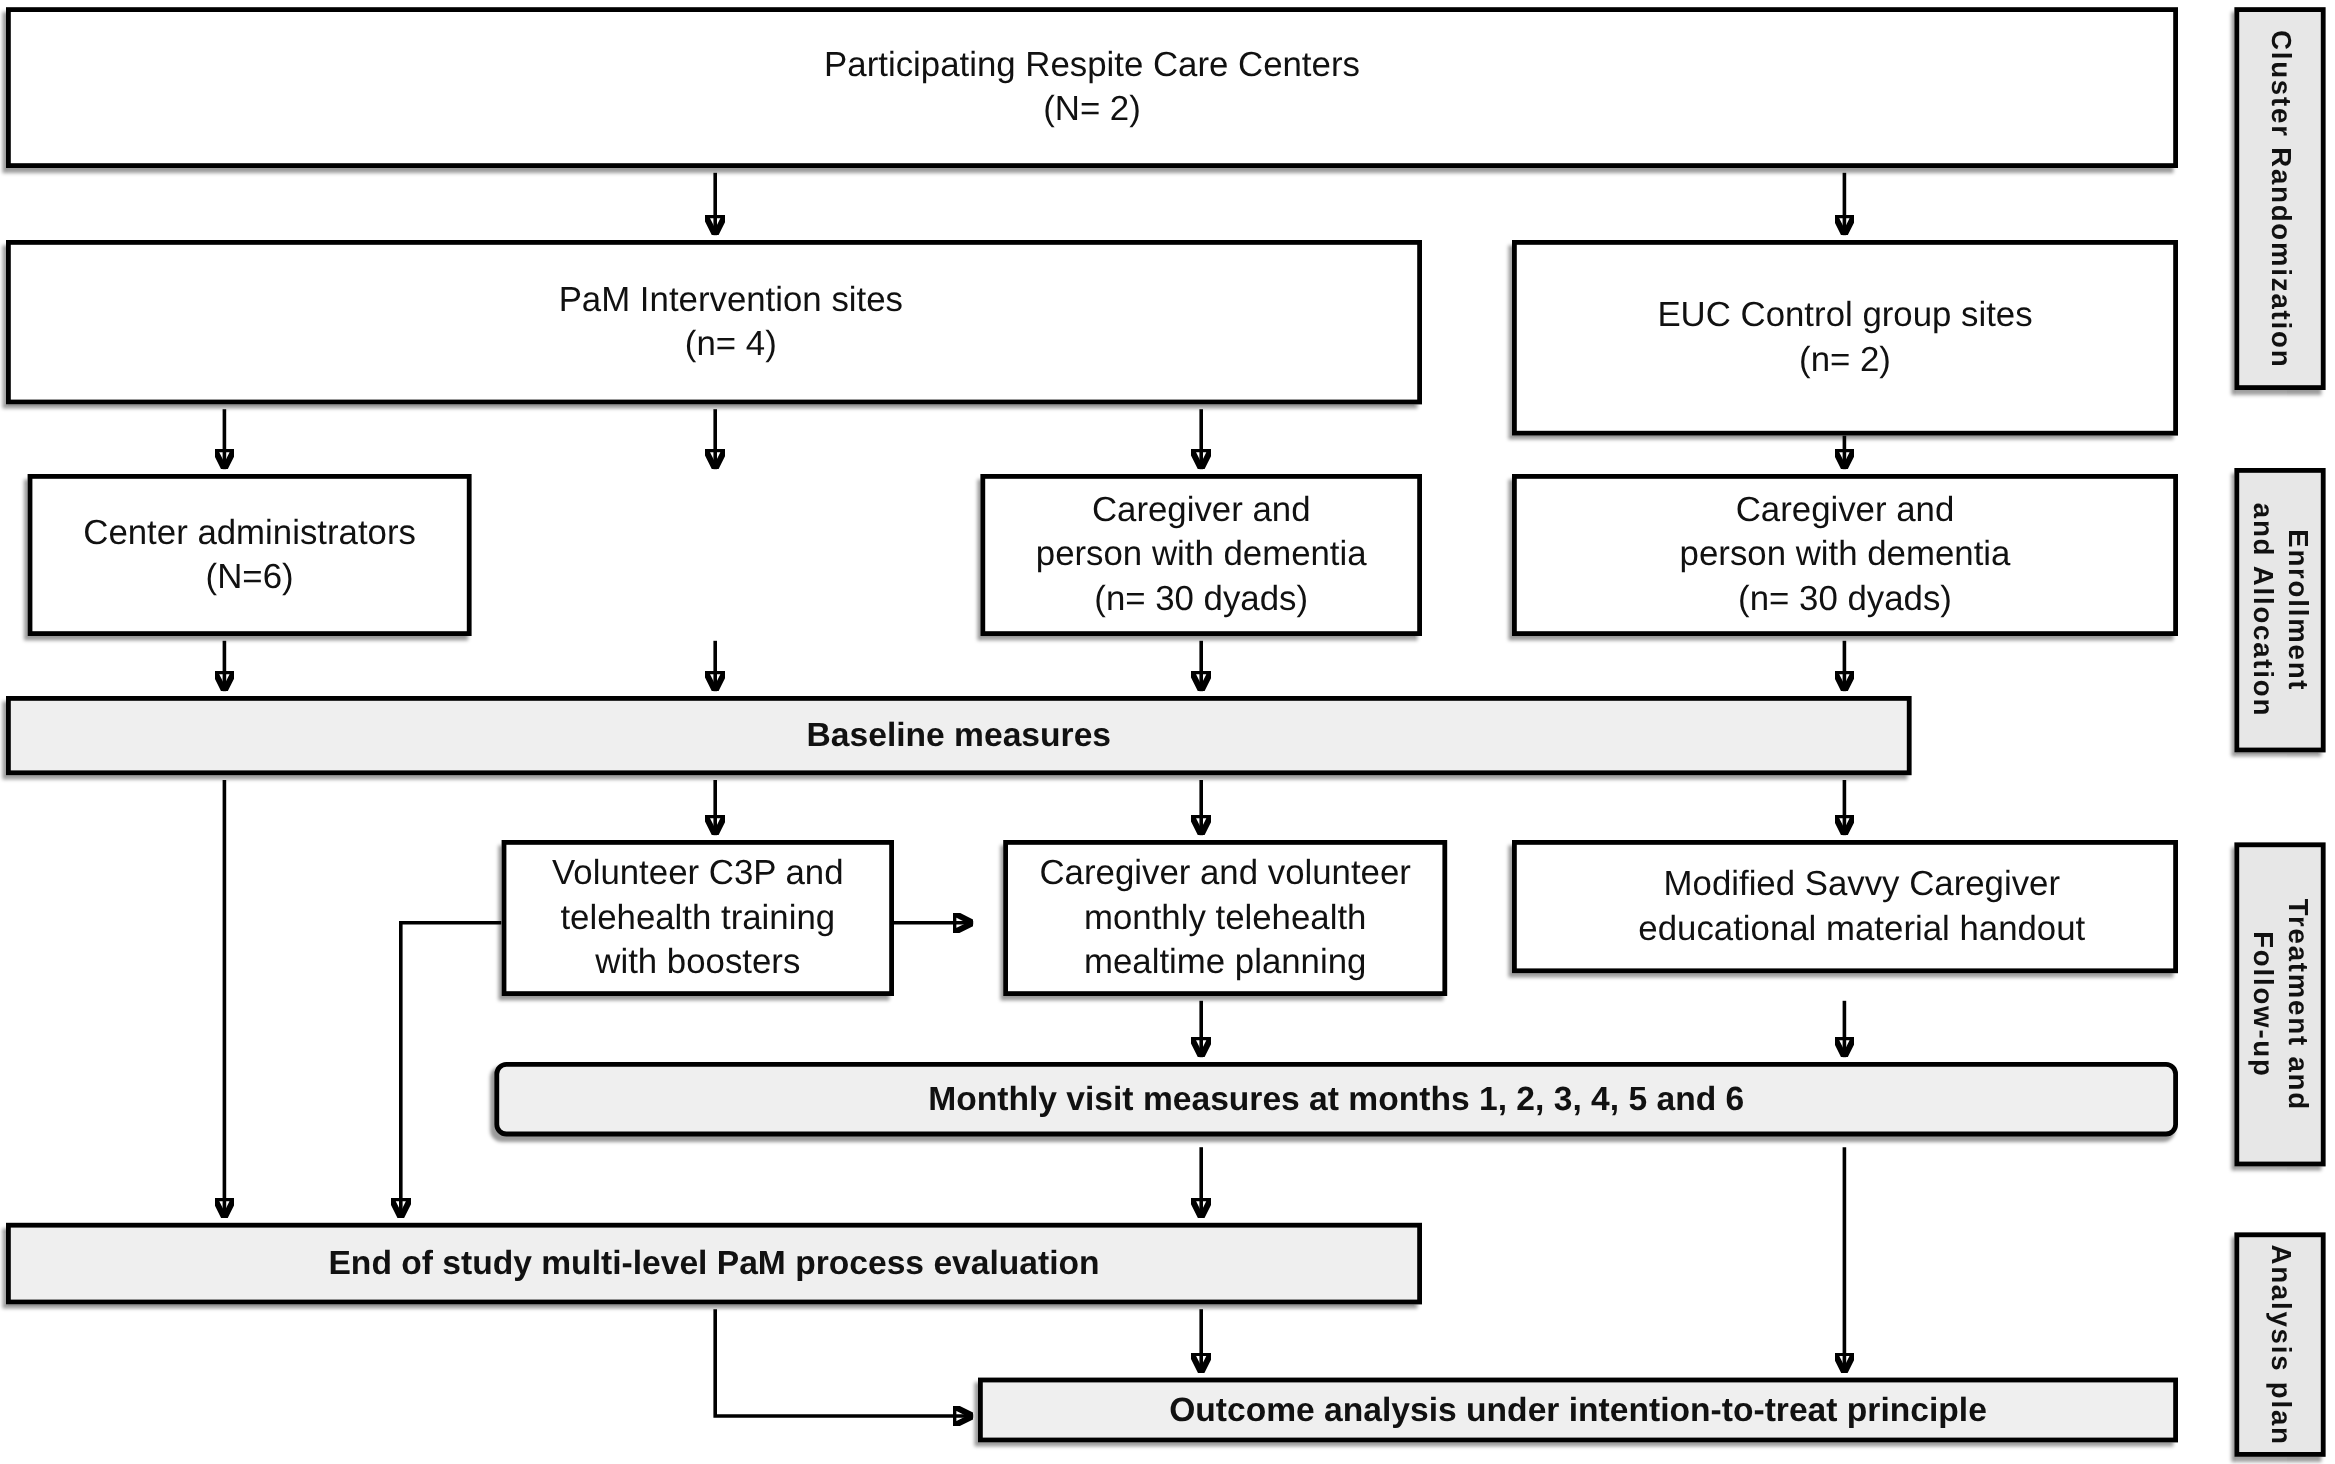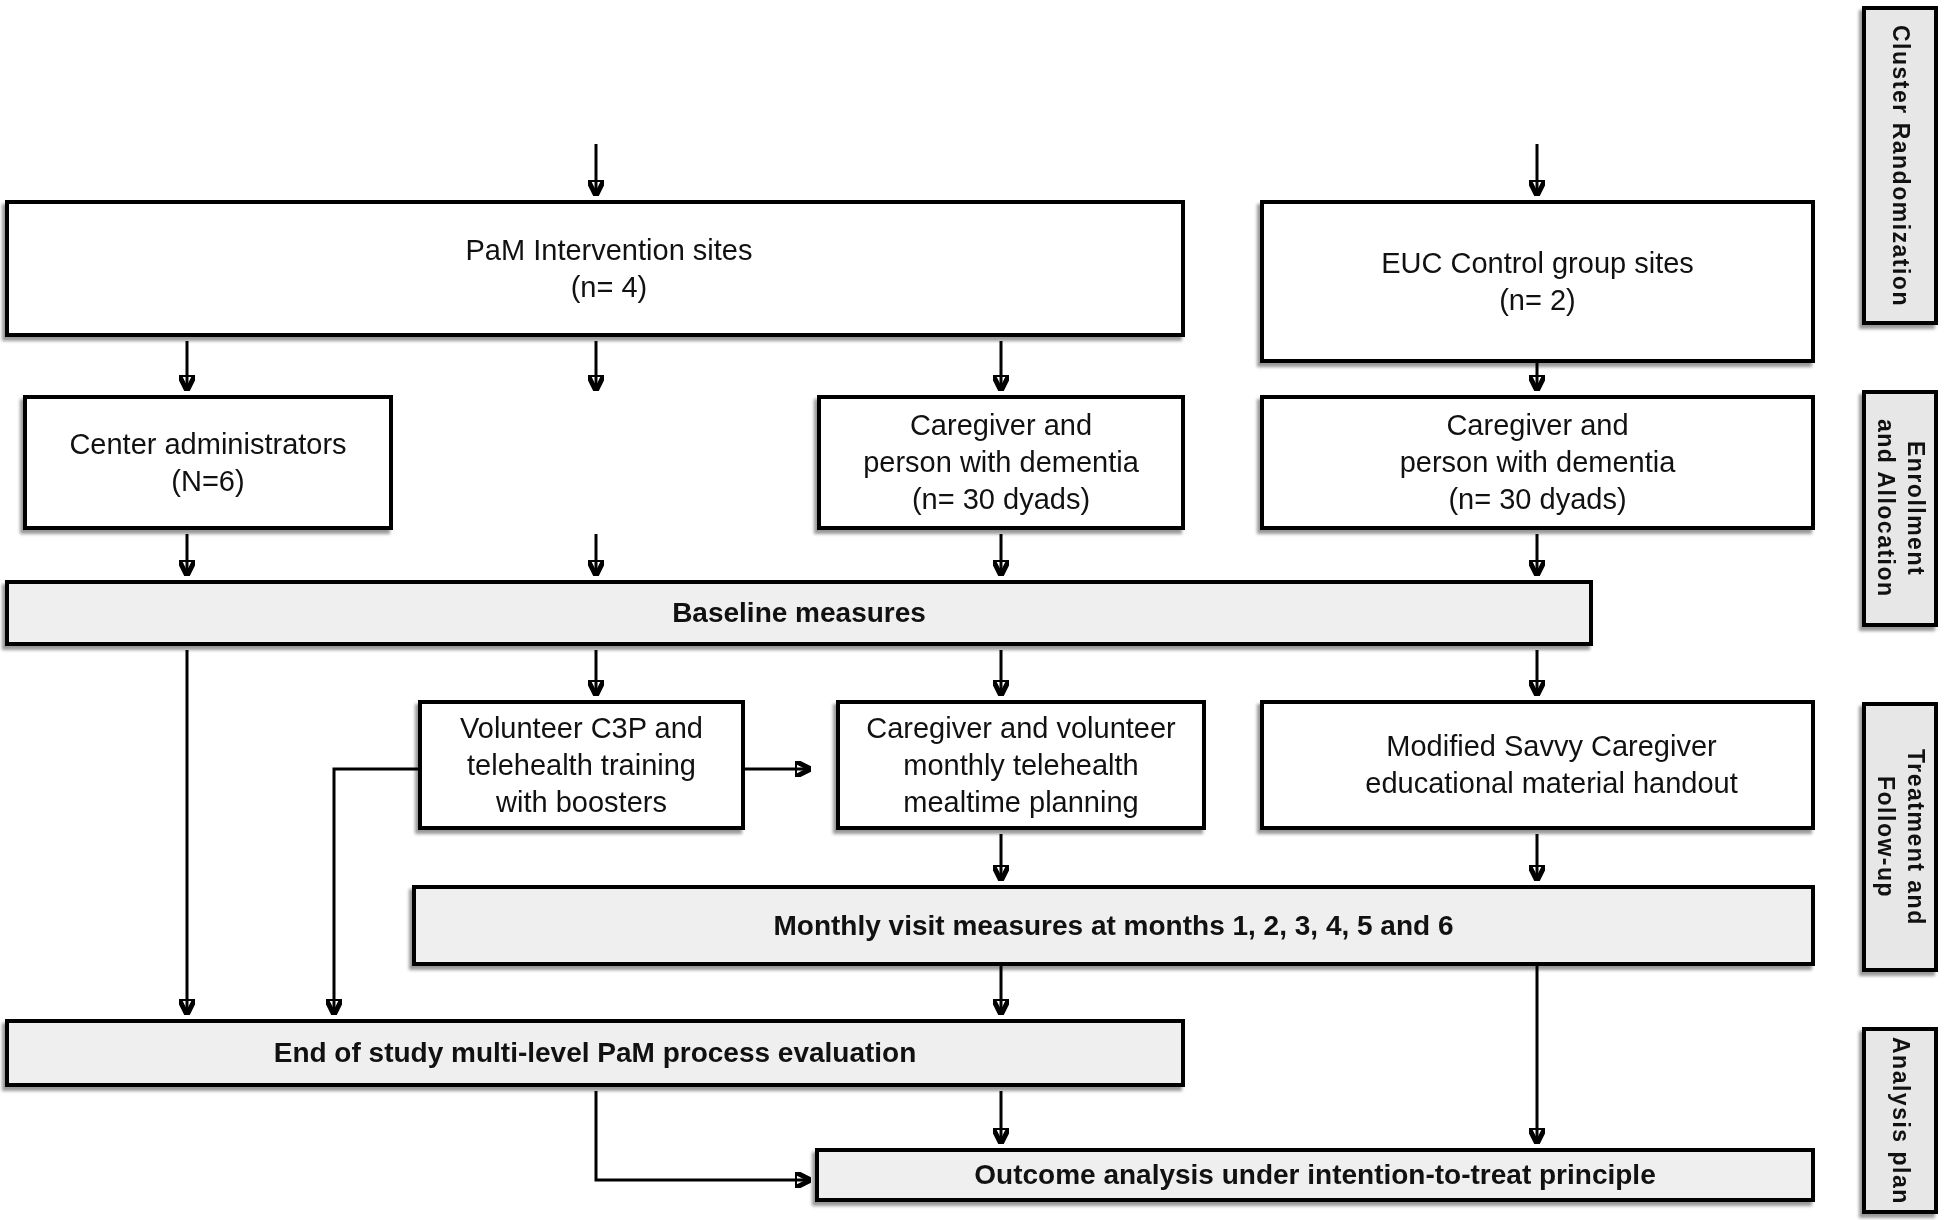--- a/index.html
+++ b/index.html
@@ -77,20 +77,22 @@
     <path d="M1001 834 V881" marker-end="url(#ah)"></path>
     <path d="M1537 834 V881" marker-end="url(#ah)"></path>
     <path d="M1001 956 V1015" marker-end="url(#ah)"></path>
     <path d="M187 650 V1015" marker-end="url(#ah)"></path>
     <path d="M418 769 H334 V1015" marker-end="url(#ah)"></path>
     <path d="M1001 1091 V1144" marker-end="url(#ah)"></path>
     <path d="M1537 956 V1144" marker-end="url(#ah)"></path>
     <path d="M596 1091 V1180 H811" marker-end="url(#ah)"></path>
   </svg>
 
+  <div class="node" style="left:5px;top:6px;width:1810px;height:134px;">Participating Respite Care Centers
+(N= 2)</div>
 
   <div class="node" style="left:5px;top:200px;width:1180px;height:137px;padding-left:28px;">PaM Intervention sites
 (n= 4)</div>
 
   <div class="node" style="left:1260px;top:200px;width:555px;height:163px;">EUC Control group sites
 (n= 2)</div>
 
   <div class="node" style="left:23px;top:395px;width:370px;height:135px;">Center administrators
 (N=6)</div>
 
@@ -104,26 +106,26 @@
 (n= 30 dyads)</div>
 
   <div class="node" style="left:418px;top:700px;width:327px;height:130px;">Volunteer C3P and
 telehealth training
 with boosters</div>
 
   <div class="node" style="left:836px;top:700px;width:370px;height:130px;">Caregiver and volunteer
 monthly telehealth
 mealtime planning</div>
 
-  <div class="node" style="left:1260px;top:700px;width:555px;height:130px;padding-left:28px;">Modified Savvy Caregiver
+  <div class="node" style="left:1260px;top:700px;width:555px;height:111px;padding-left:28px;">Modified Savvy Caregiver
 educational material handout</div>
 
   <div class="bar" style="left:5px;top:580px;width:1588px;height:66px;">Baseline measures</div>
 
-  <div class="bar" style="left:412px;top:885px;width:1403px;height:81px;">Monthly visit measures at months 1, 2, 3, 4, 5 and 6</div>
+  <div class="bar" style="left:412px;top:885px;width:1403px;height:62px;border-radius:10px;">Monthly visit measures at months 1, 2, 3, 4, 5 and 6</div>
 
   <div class="bar" style="left:5px;top:1019px;width:1180px;height:68px;">End of study multi-level PaM process evaluation</div>
 
   <div class="bar" style="left:815px;top:1148px;width:1000px;height:54px;">Outcome analysis under intention-to-treat principle</div>
 
   <div class="stage" style="left:1862px;top:6px;width:76px;height:319px;">
     <span class="vtext">Cluster Randomization</span>
   </div>
 
   <div class="stage" style="left:1862px;top:390px;width:76px;height:237px;">

